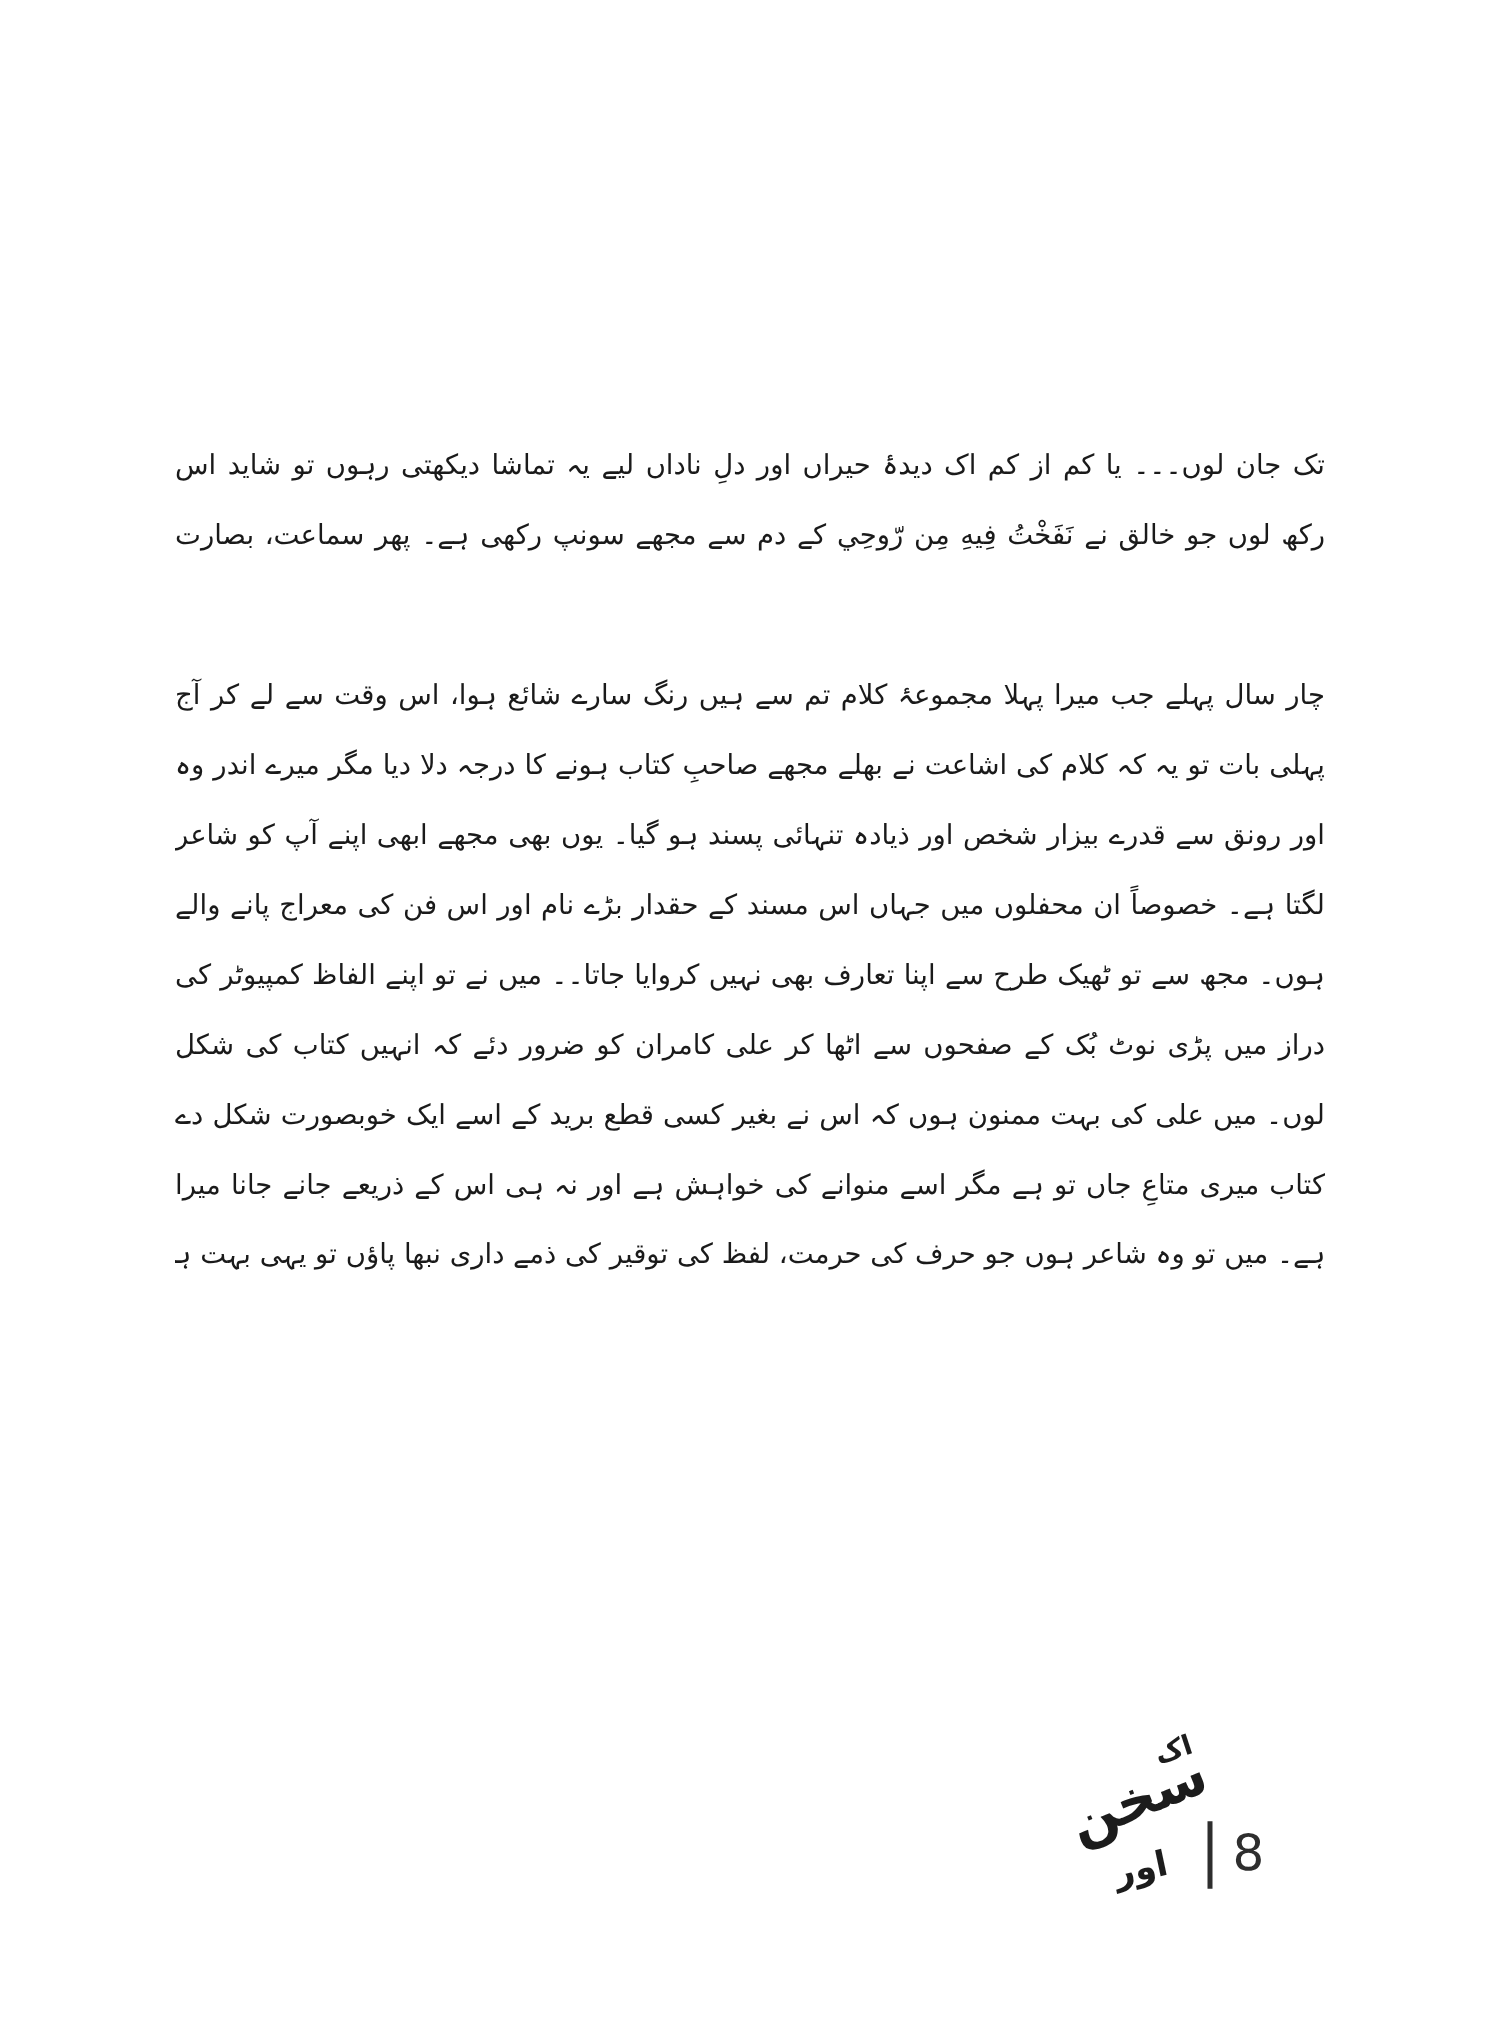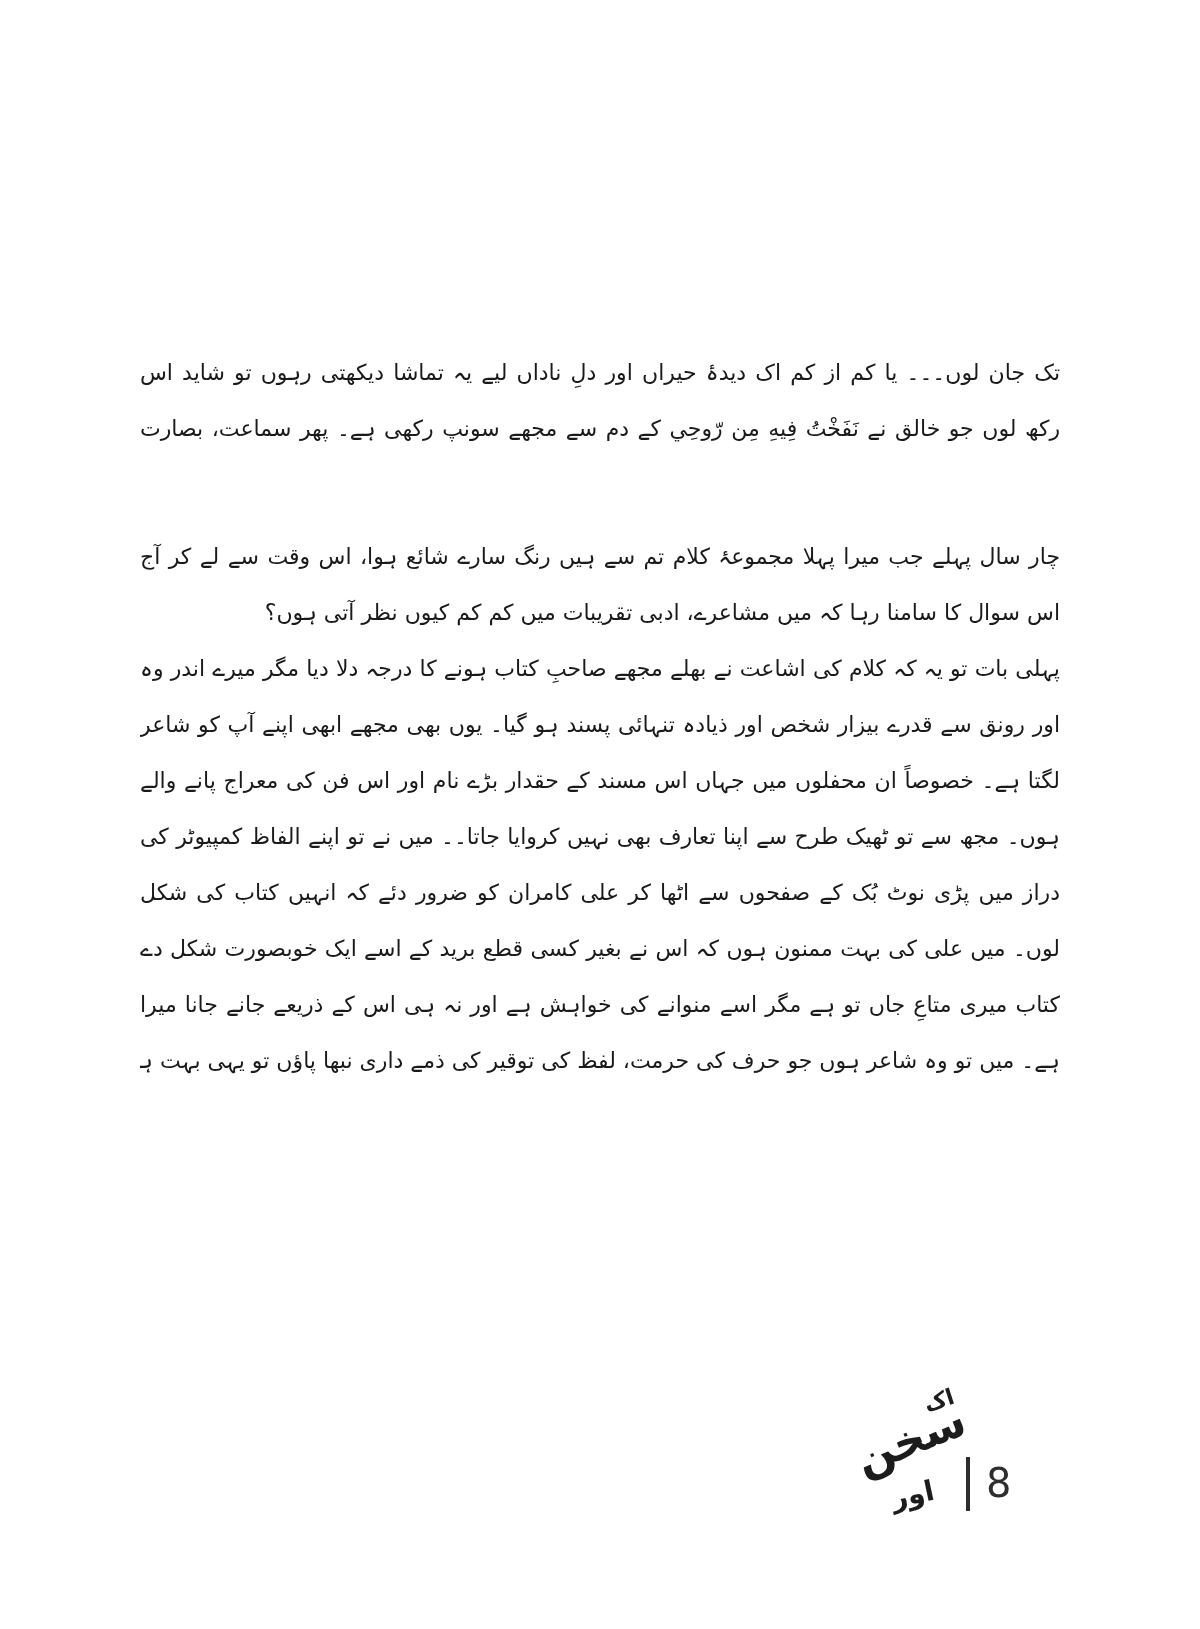--- a/index.html
+++ b/index.html
@@ -75,21 +75,20 @@
 
     <section class="para">
       <div class="line j">تک جان لوں۔۔۔ یا کم از کم اک دیدۂ حیراں اور دلِ ناداں لیے یہ تماشا دیکھتی رہوں تو شاید اس نسبت کا بھرم</div>
       <div class="line j">رکھ لوں جو خالق نے نَفَخْتُ فِیهِ مِن رّوحِي کے دم سے مجھے سونپ رکھی ہے۔ پھر سماعت، بصارت اور قلب و روح</div>
     </section>
 
     <div class="para-gap"></div>
 
     <section class="para">
       <div class="line j">چار سال پہلے جب میرا پہلا مجموعۂ کلام تم سے ہیں رنگ سارے شائع ہوا، اس وقت سے لے کر آج تک بیسیوں بار</div>
-      <div class="line r">اس سوال کا سامنا رہا کہ میں مشاعرے، ادبی تقریبات میں کم کم کیوں نظر آتی ہوں؟</div>
     </section>
 
 
     <section class="para">
       <div class="line j">پہلی بات تو یہ کہ کلام کی اشاعت نے بھلے مجھے صاحبِ کتاب ہونے کا درجہ دلا دیا مگر میرے اندر وہ کم گو اور ہجوم</div>
       <div class="line j">اور رونق سے قدرے بیزار شخص اور ذیادہ تنہائی پسند ہو گیا۔ یوں بھی مجھے ابھی اپنے آپ کو شاعر کہلوانا مشکل سا</div>
       <div class="line j">لگتا ہے۔ خصوصاً ان محفلوں میں جہاں اس مسند کے حقدار بڑے نام اور اس فن کی معراج پانے والے موجود</div>
       <div class="line j">ہوں۔ مجھ سے تو ٹھیک طرح سے اپنا تعارف بھی نہیں کروایا جاتا۔۔ میں نے تو اپنے الفاظ کمپیوٹر کی کسی ایپ یا</div>
       <div class="line j">دراز میں پڑی نوٹ بُک کے صفحوں سے اٹھا کر علی کامران کو ضرور دئے کہ انہیں کتاب کی شکل میں محفوظ کر</div>
       <div class="line j">لوں۔ میں علی کی بہت ممنون ہوں کہ اس نے بغیر کسی قطع برید کے اسے ایک خوبصورت شکل دے دی۔ یہ</div>

